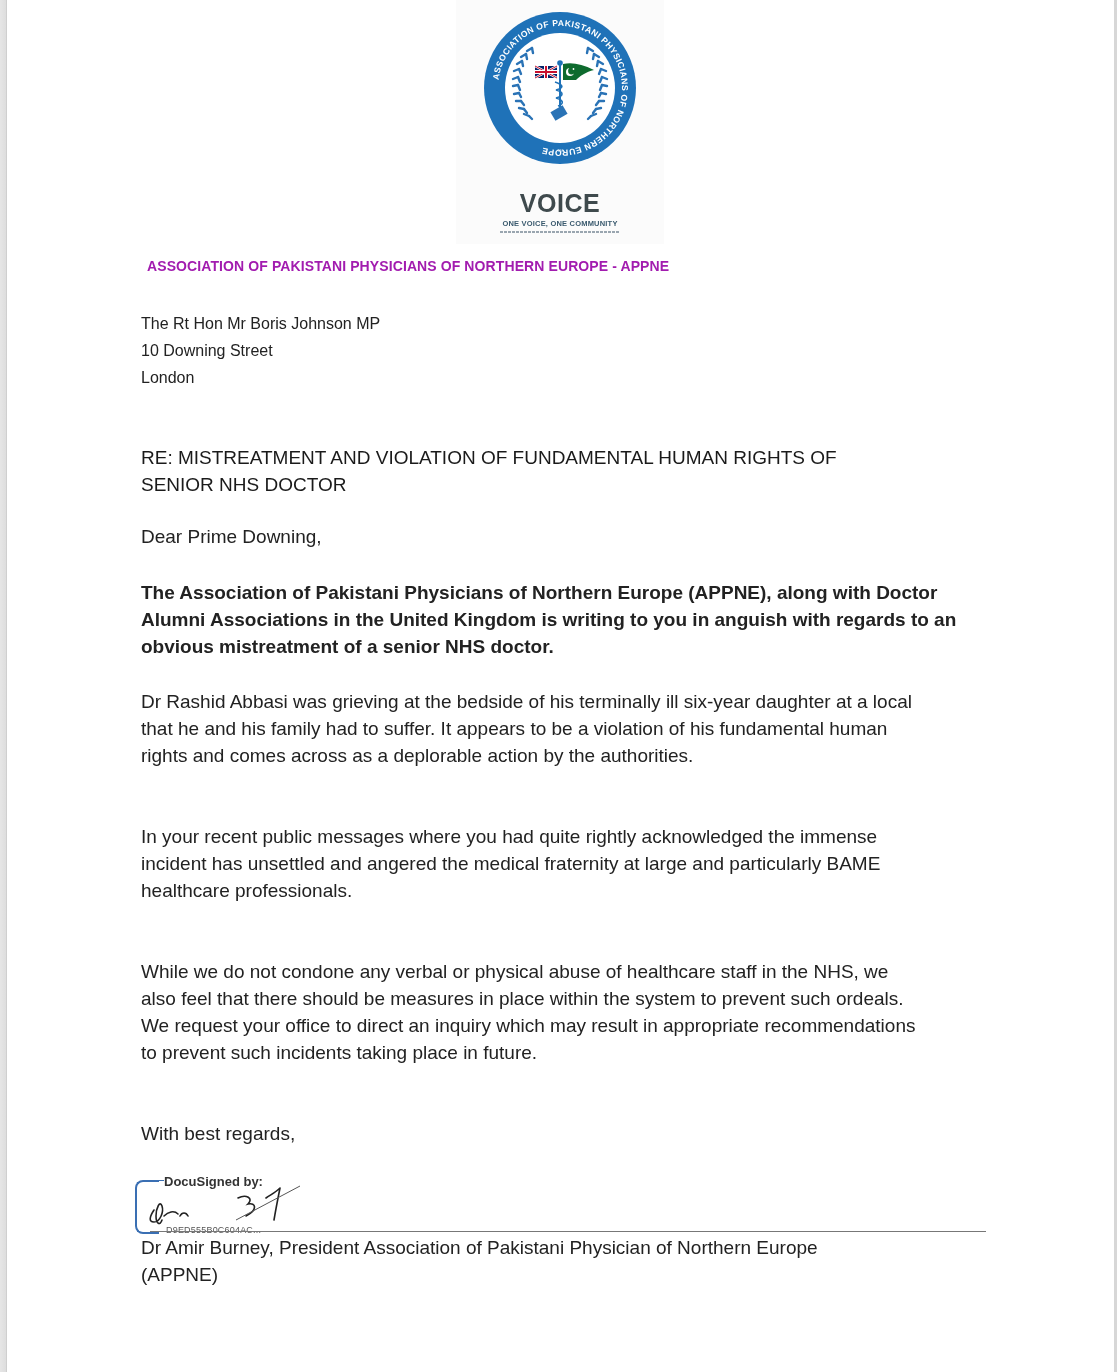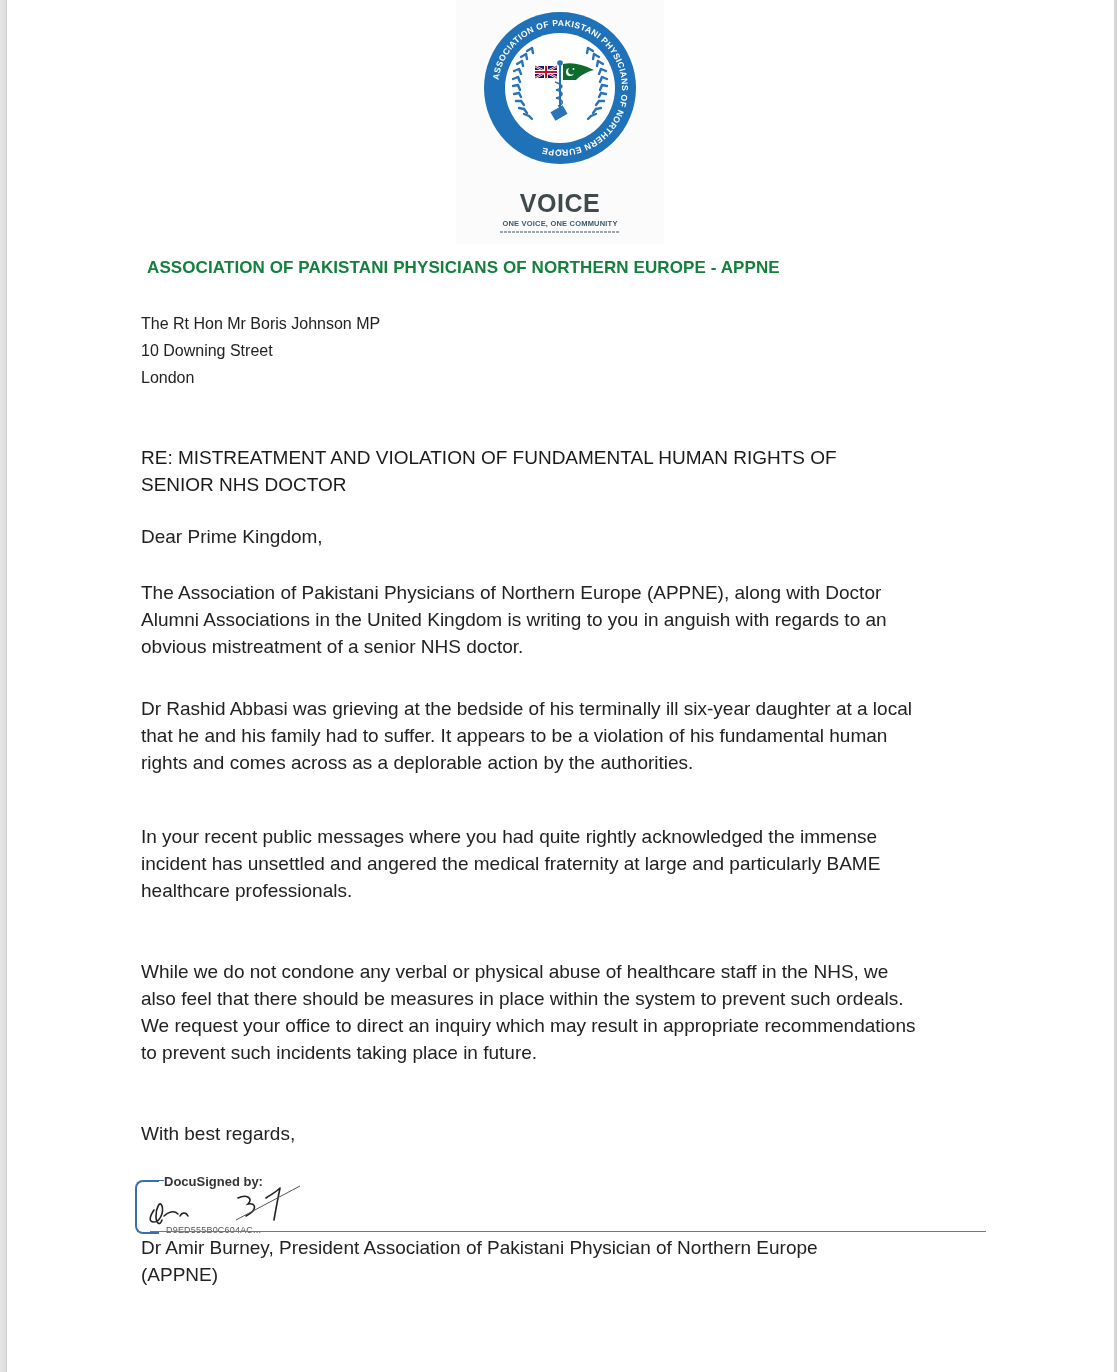--- a/index.html
+++ b/index.html
@@ -29,21 +29,21 @@
     position: absolute; left: 0; top: 219px; width: 208px; text-align: center;
     font-weight: bold; font-size: 7.5px; color: #3a5a6e; letter-spacing: 0.2px;
   }
   .logo-subline {
     position: absolute; left: 44px; top: 231px; width: 120px; height: 2px;
     background: repeating-linear-gradient(to right, #9aa6b0 0 3px, transparent 3px 4px);
   }
 
   .org-heading {
     position: absolute; left: 147px; top: 258px;
-    font-weight: bold; font-size: 17px; color: #15803d; letter-spacing: 0.1px;
+    font-weight: bold; font-size: 14px; color: #a21caf; letter-spacing: 0.1px;
     white-space: nowrap;
   }
 
   .addr {
     position: absolute; left: 141px; top: 310px;
     font-size: 16px; line-height: 27px; color: #222;
   }
   .addr div { white-space: nowrap; }
 
   .subject {
@@ -52,22 +52,22 @@
   }
   .salutation {
     position: absolute; left: 141px; top: 526px;
     font-size: 19px; color: #222;
   }
   .para {
     position: absolute; left: 141px; width: 850px;
     font-size: 19px; line-height: 27px; color: #222;
   }
   .para div { white-space: nowrap; }
-  .p1 { top: 579px; }
-  .p2 { top: 688px; margin-top: 7px; }
+  .p1 { top: 579px; font-weight: bold; }
+  .p2 { top: 688px; }
   .p3 { top: 823px; }
   .p4 { top: 958px; }
 
   .closing { position: absolute; left: 141px; top: 1123px; font-size: 19px; color: #222; }
 
   .docusign-box {
     position: absolute; left: 135px; top: 1180px; width: 22px; height: 50px;
     border: 2px solid #3a6fb3; border-right: none; border-radius: 8px 0 0 8px;
   }
   .docusign-label {
@@ -150,21 +150,21 @@
   <div>The Rt Hon Mr Boris Johnson MP</div>
   <div>10 Downing Street</div>
   <div>London</div>
 </div>
 
 <div class="subject">
   <div>RE: MISTREATMENT AND VIOLATION OF FUNDAMENTAL HUMAN RIGHTS OF</div>
   <div>SENIOR NHS DOCTOR</div>
 </div>
 
-<div class="salutation">Dear Prime Kingdom,</div>
+<div class="salutation">Dear Prime Downing,</div>
 
 <div class="para p1">
   <div>The Association of Pakistani Physicians of Northern Europe (APPNE), along with Doctor</div>
   <div>Alumni Associations in the United Kingdom is writing to you in anguish with regards to an</div>
   <div>obvious mistreatment of a senior NHS doctor.</div>
 </div>
 <div class="para p2">
   <div>Dr Rashid Abbasi was grieving at the bedside of his terminally ill six-year daughter at a local</div>
   <div>that he and his family had to suffer. It appears to be a violation of his fundamental human</div>
   <div>rights and comes across as a deplorable action by the authorities.</div>

